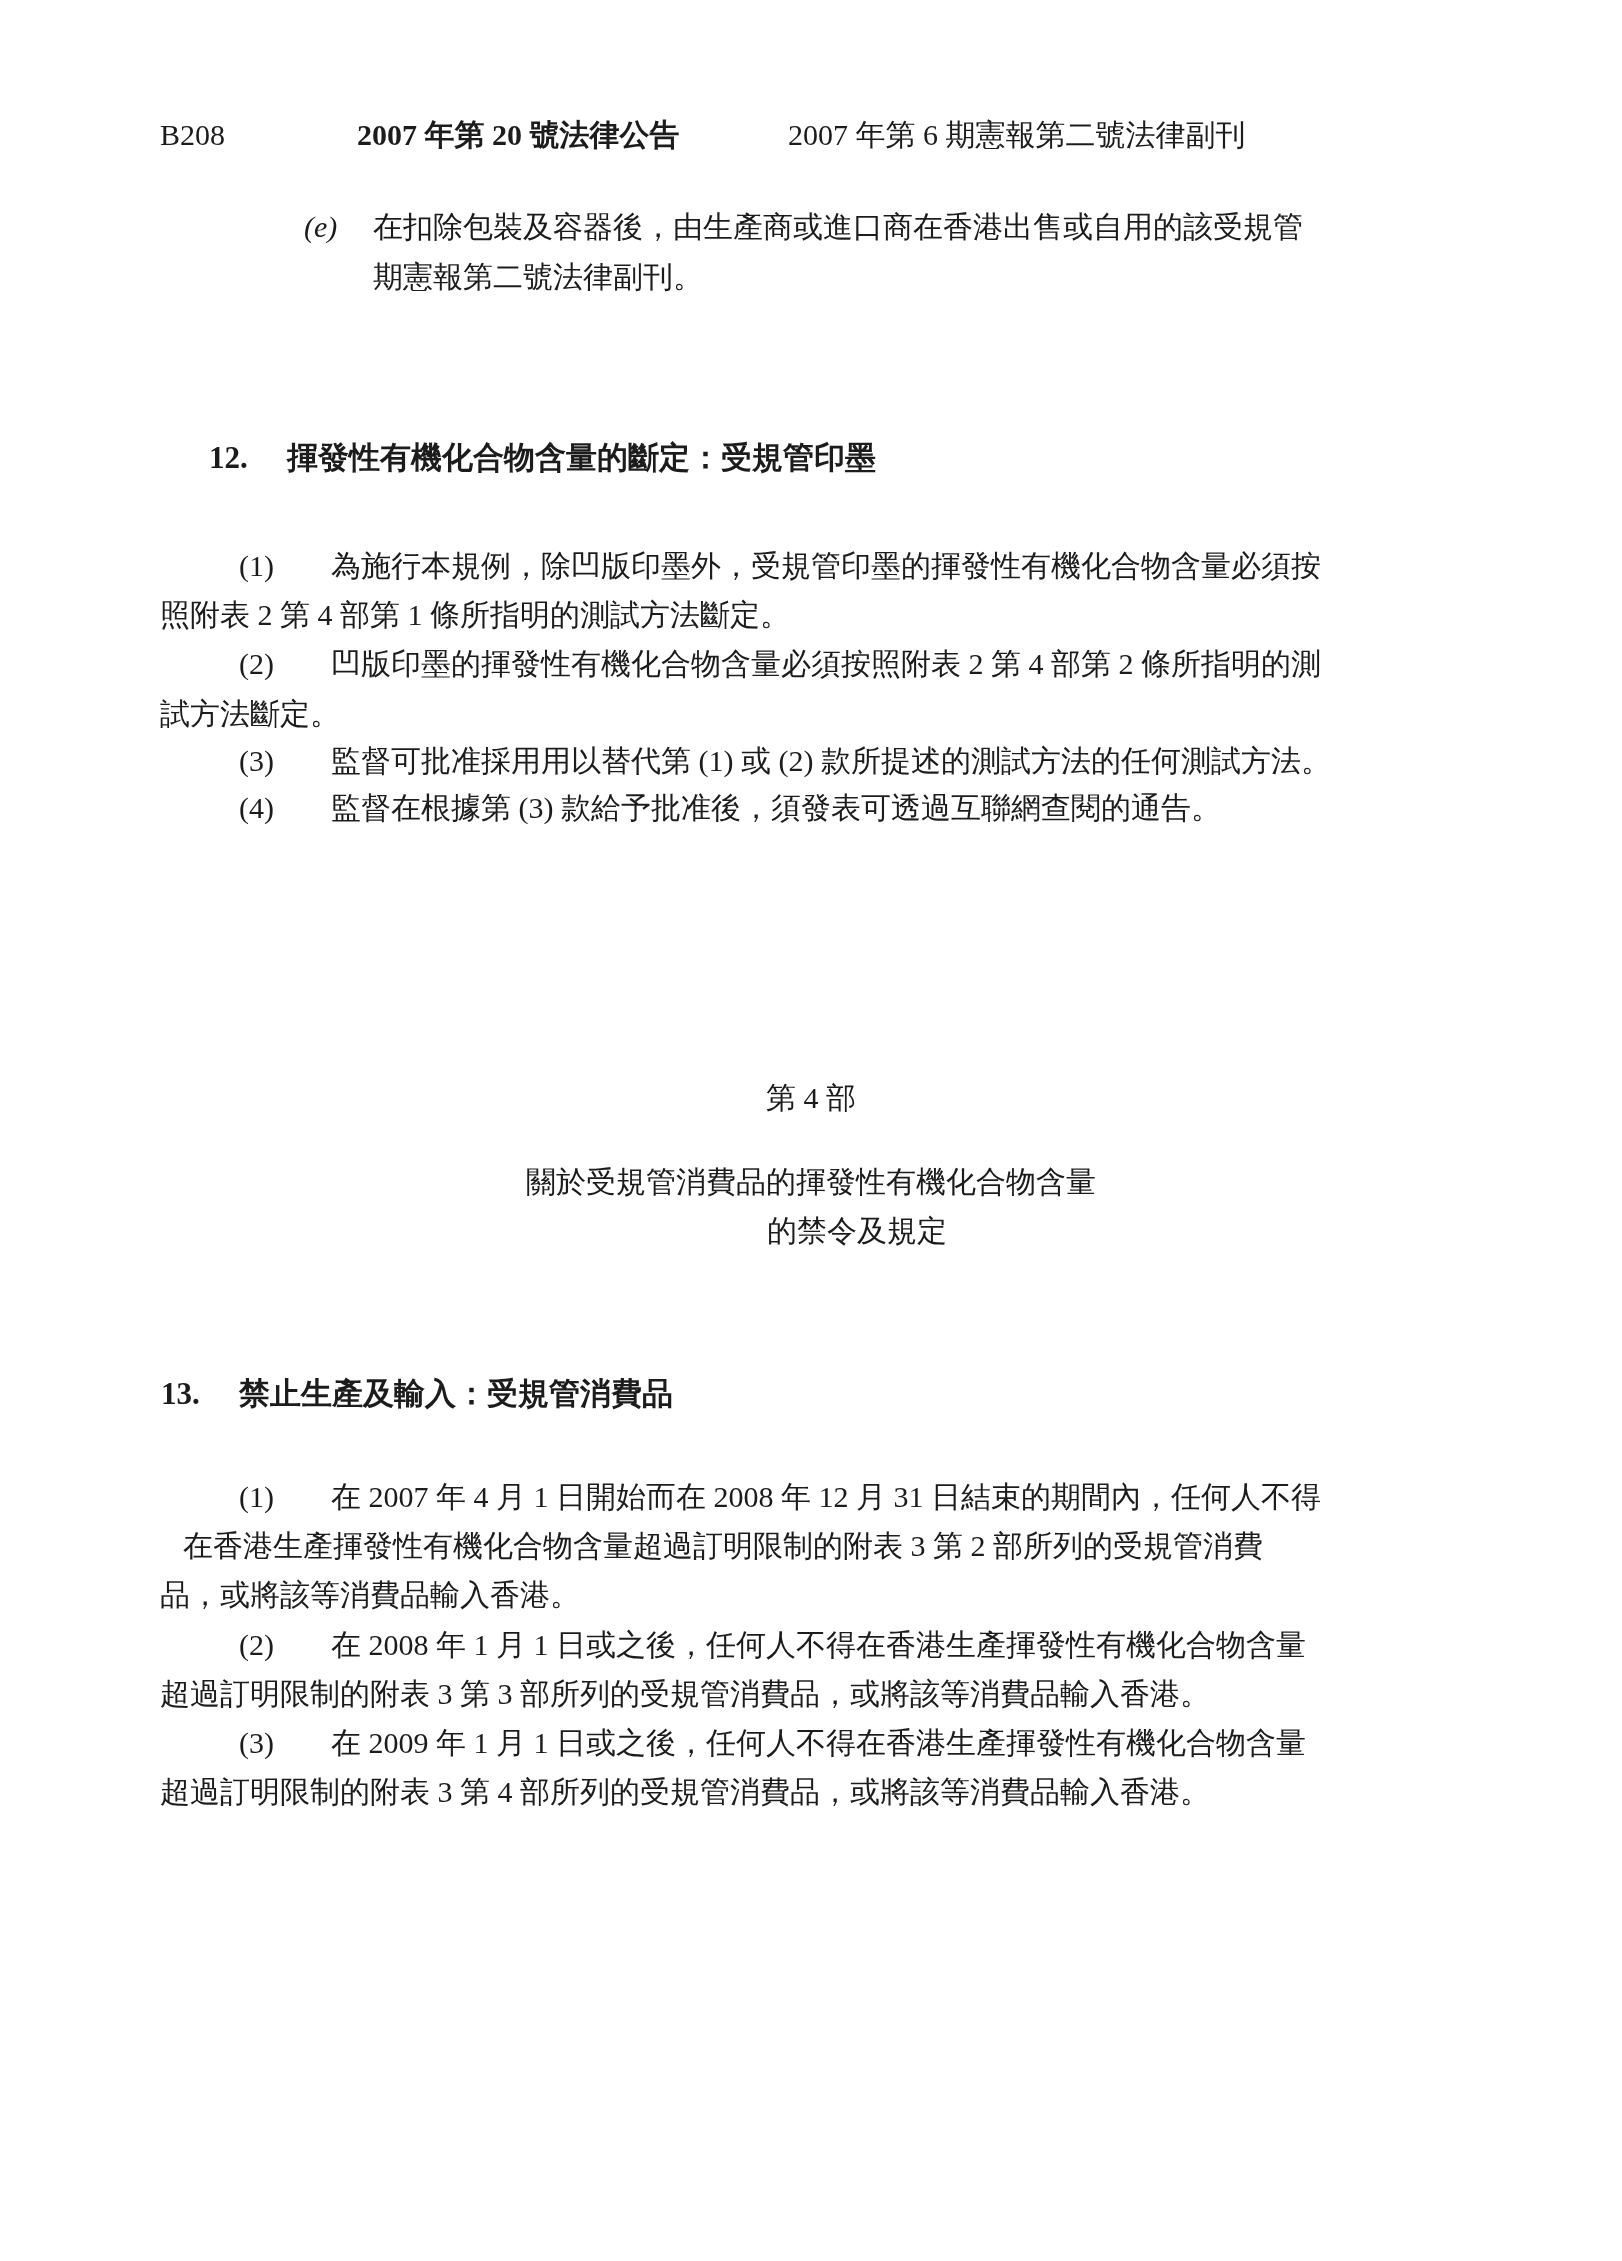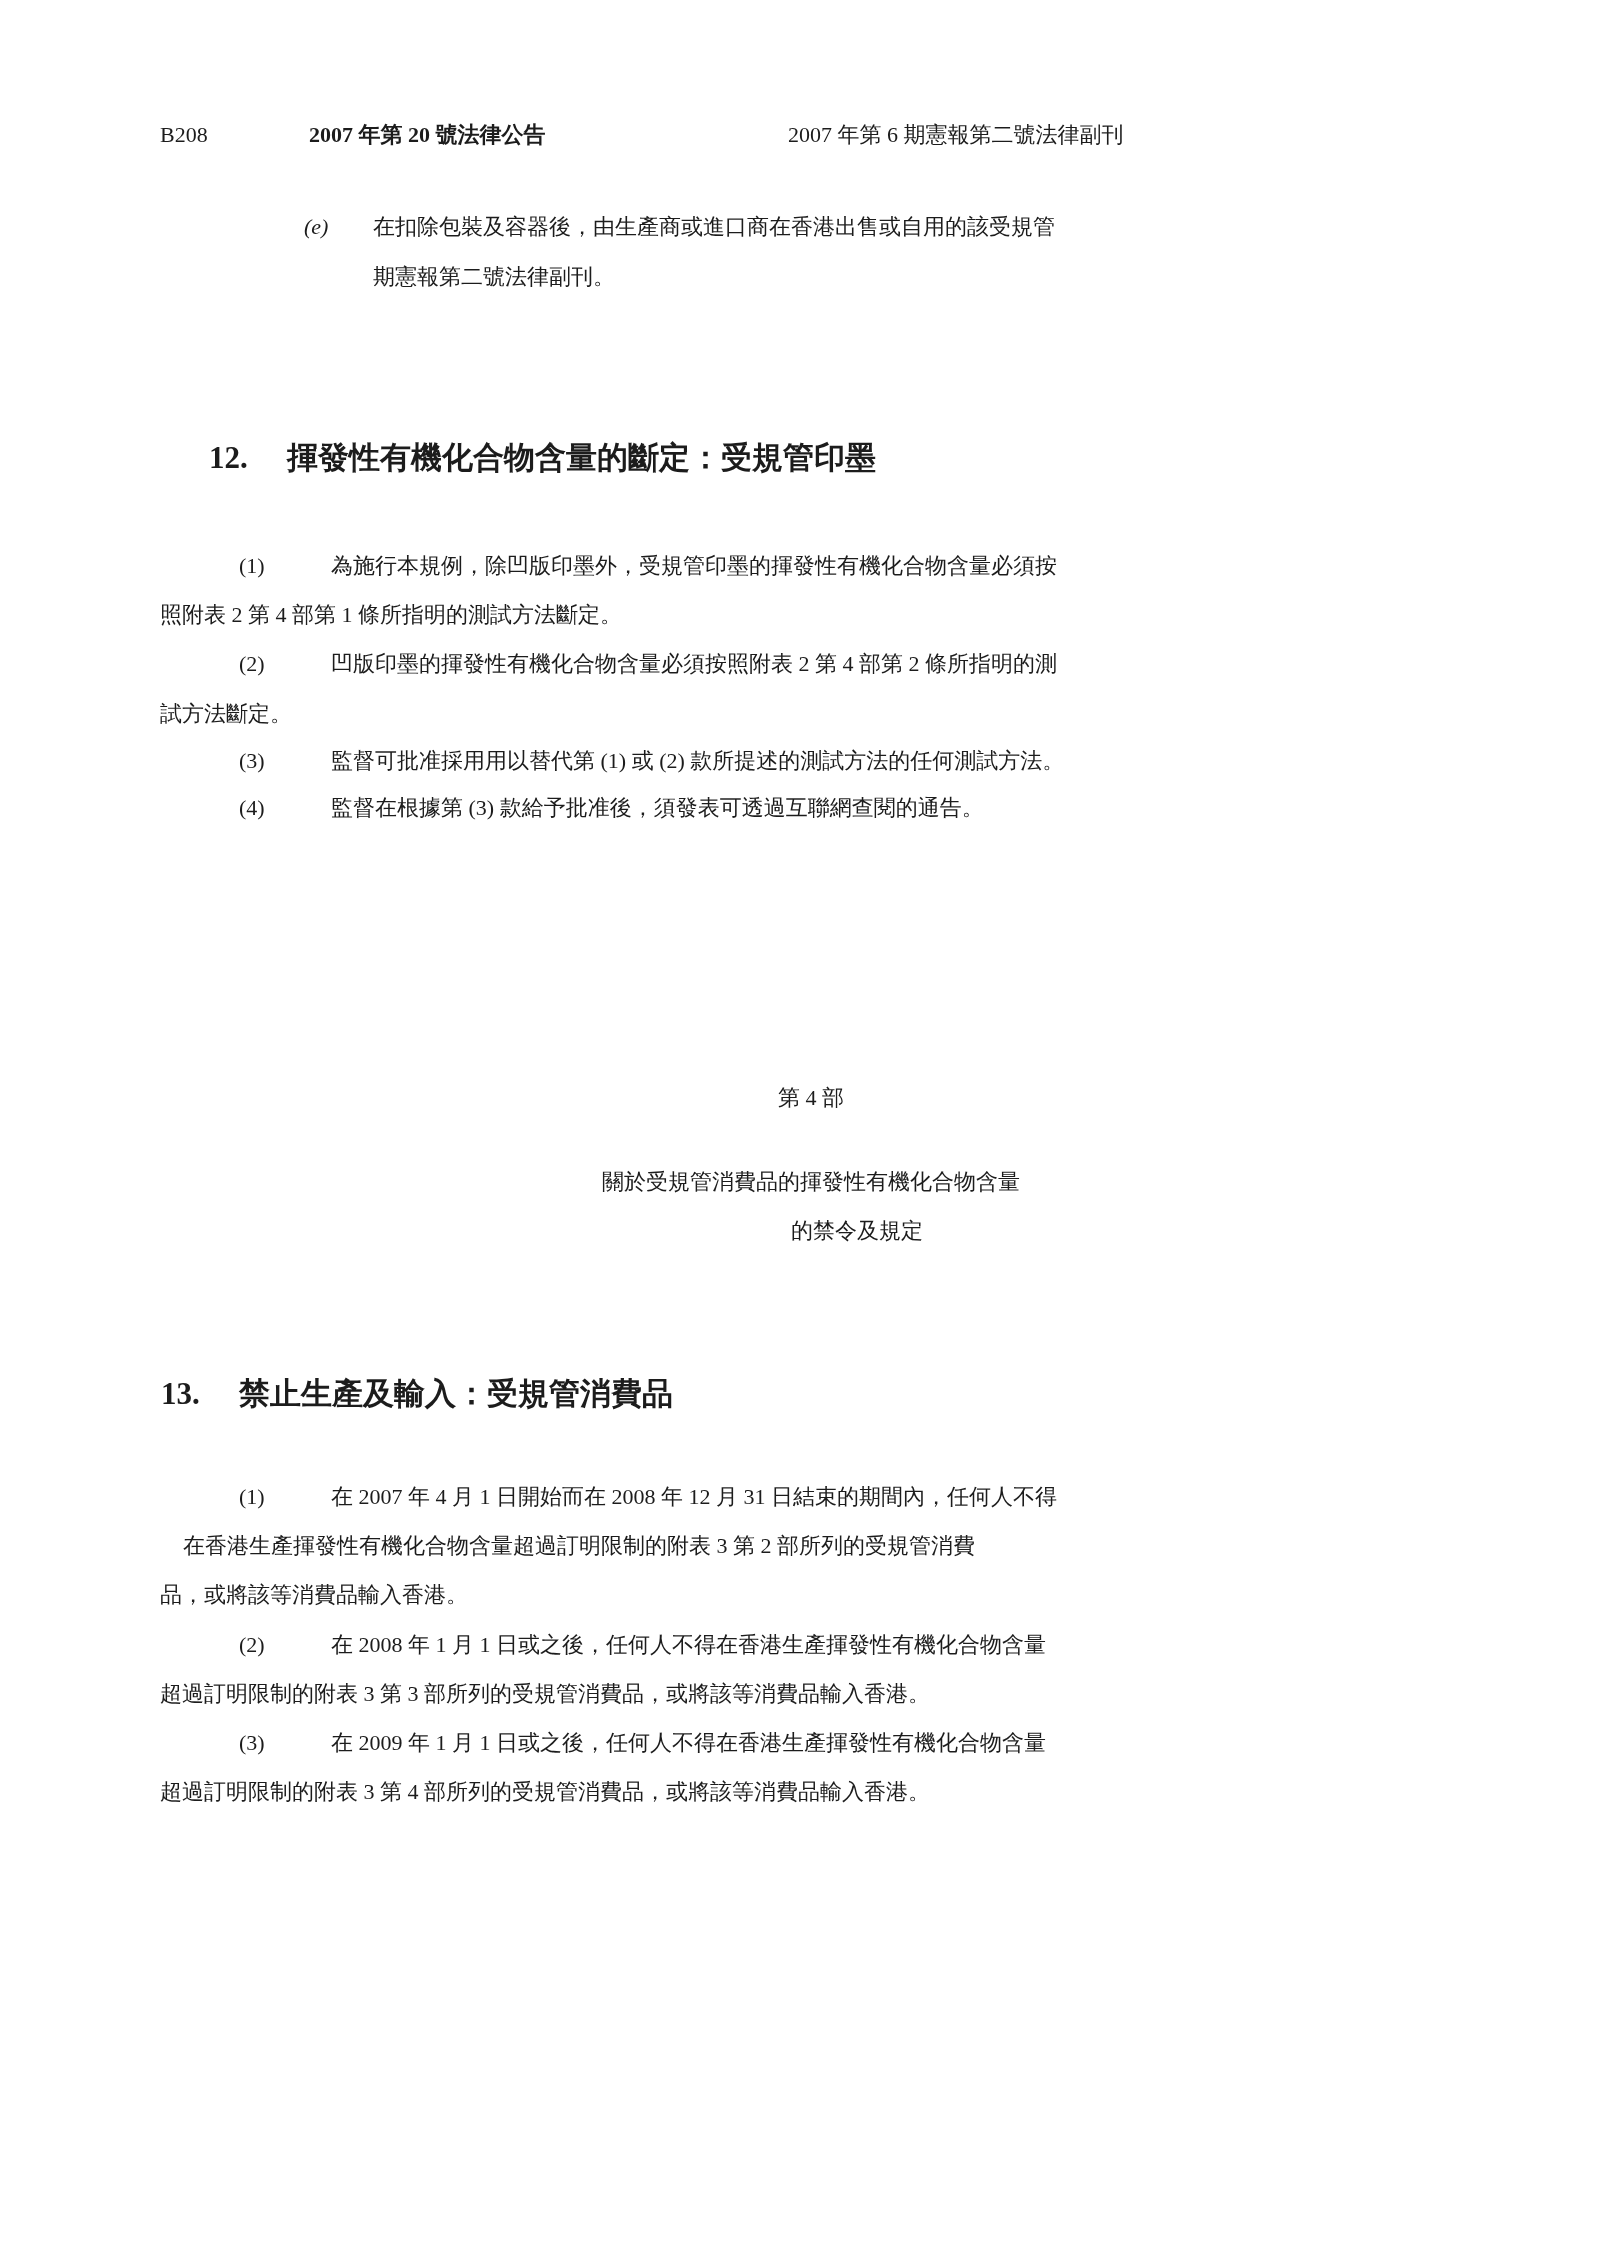--- a/index.html
+++ b/index.html
@@ -11,36 +11,37 @@
     position: relative;
     width: 1622px;
     height: 2261px;
     background: #ffffff;
     color: #1c1c1c;
     font-family: "Liberation Serif", "DejaVu Serif", serif;
     overflow: hidden;
   }
   .line {
     position: absolute;
-    font-size: 22px;
+    font-size: 30px;
     line-height: 38px;
     white-space: nowrap;
     color: #1c1c1c;
   }
   .marker-num {
     display: inline-block;
     width: 92px;
   }
   .marker-e {
     display: inline-block;
     width: 69px;
     font-style: italic;
   }
   .bold-serif {
     font-weight: bold;
+    margin-left: 48px;
   }
   .heading {
     font-family: "Liberation Sans", "DejaVu Sans", sans-serif;
     font-weight: bold;
     font-size: 31px;
   }
   .heading .h-num {
     display: inline-block;
     width: 78px;
     font-family: "Liberation Serif", "DejaVu Serif", serif;

